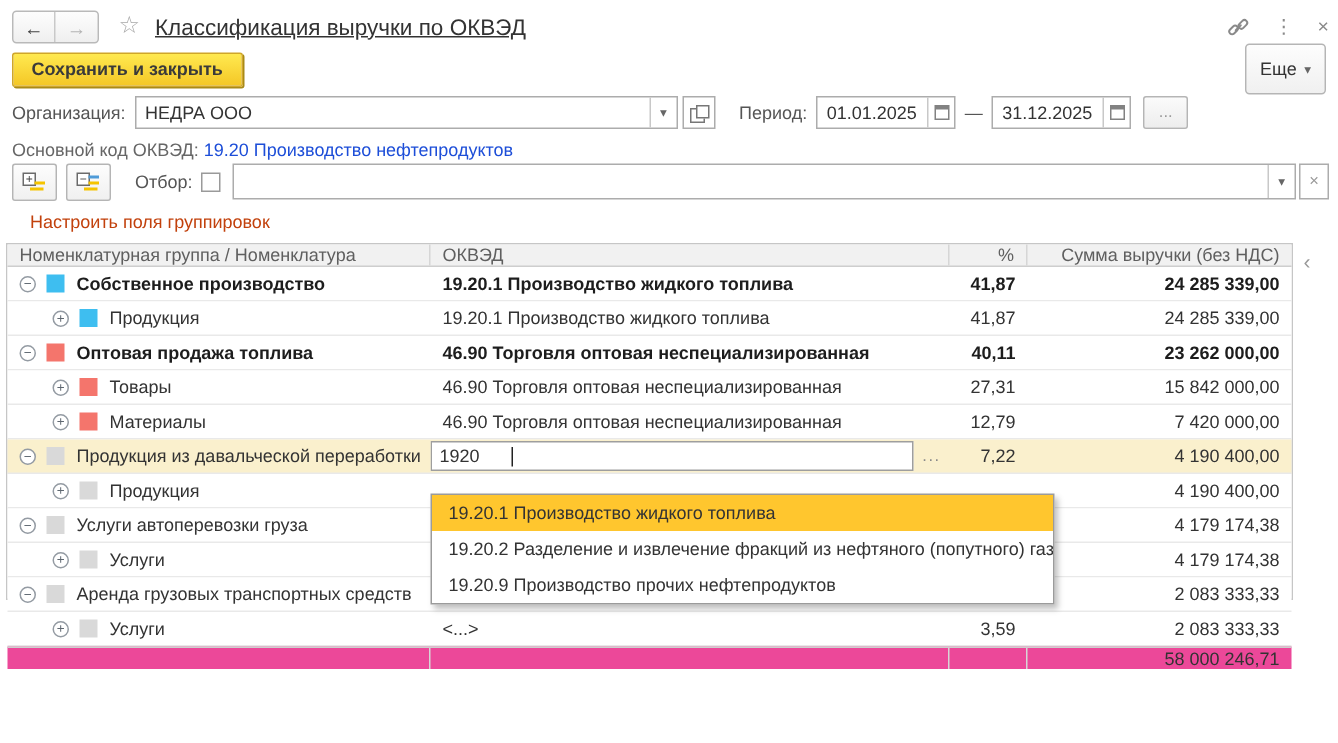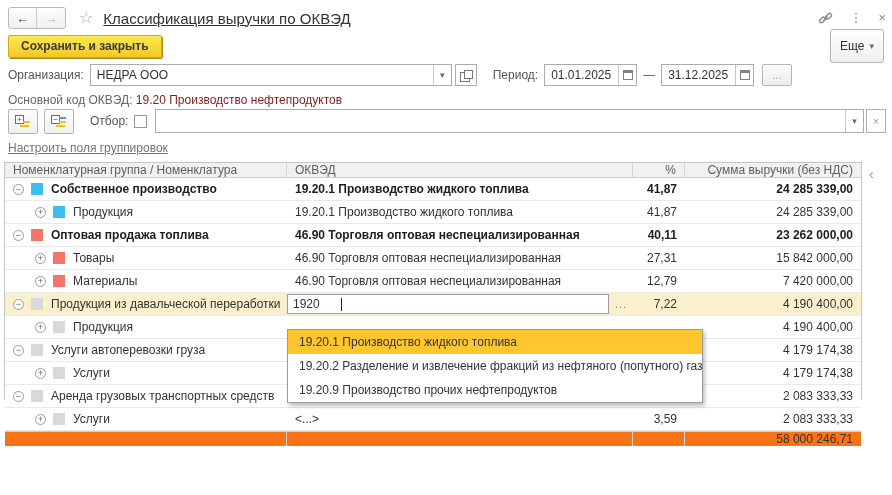--- a/index.html
+++ b/index.html
@@ -41,42 +41,42 @@
   .date-inp { width:93px; }
   .calbtn { width:18px; align-self:stretch; border-left:1px solid #c8c8c8; display:flex; align-items:center; justify-content:center; cursor:pointer; }
   .calicon { width:10px; height:10px; border:1px solid #828282; border-top:3px solid #828282; background:#fff; }
   .dash { margin:0 6px; color:#555; }
   .btn-dots { width:30px; height:22px; margin-left:8px; border:1px solid #b5b5b5; border-radius:2px;
               background:linear-gradient(#fbfbfb,#ededed); color:#9a9a9a; font-size:11px; display:flex; align-items:center; justify-content:center; cursor:pointer; }
 
   
   .inforow { position:absolute; top:93px; left:8px; }
   .inforow .l { color:#666; }
-  .inforow .v { color:#7f1d1d;margin-top:39px; }
+  .inforow .v { color:#1d4ed8;margin-top:39px; }
 
   
   .filterrow { position:absolute; top:108px; left:8px; right:6px; height:26px; display:flex; align-items:center; }
   .iconbtn { width:30px; height:25px; border:1px solid #b5b5b5; border-radius:2px; background:linear-gradient(#fdfdfd,#f0f0f0);
              display:flex; align-items:center; justify-content:center; cursor:pointer; margin-right:6px; }
   .treeico { position:relative; width:16px; height:15px; }
   .treeico .box { position:absolute; left:0; top:1px; width:9px; height:9px; border:1px solid #6b6b6b; background:#fff;
                   font-size:8px; line-height:7px; text-align:center; color:#444; }
   .treeico .l1,.treeico .l2,.treeico .l3 { position:absolute; height:2px; background:#f5c400; }
   .treeico .l1 { left:5px; top:11px; width:9px; }
   .treeico .l2 { left:8px; top:7px; width:7px; background:#f5c400; }
   .treeico .l3 { left:8px; top:3px; width:7px; background:#4f9bd8; display:none; }
   .treeico.collapse .l3 { display:block; }
   .filterlbl { margin-left:10px; }
   .chk { width:13px; height:13px; border:1px solid #9a9a9a; background:#fff; margin-right:8px; cursor:pointer; }
   .filter-inp { flex:1; height:24px; border:1px solid #acacac; background:#fff; display:flex; align-items:center; }
   .filter-inp .val { flex:1; }
   .clrbtn { width:20px; height:24px; margin-left:2px; border:1px solid #acacac; background:#fff; color:#9a9a9a;
             display:flex; align-items:center; justify-content:center; font-size:11px; cursor:pointer; }
 
-  .setup-link { position:absolute; top:141px; left:8px; color:#737373; text-decoration:underline; cursor:pointer; }
+  .setup-link { position:absolute; top:141px; left:20px; color:#c2410c; cursor:pointer; }
 
   
   .grid { position:absolute; top:162px; left:4px; width:858px; height:238px; border:1px solid #c6c6c6;
           display:flex; flex-direction:column; background:#fff; }
   .g-head { display:flex; height:23px; background:#f1f1f1; border-bottom:1px solid #cecece; color:#5f5f5f; }
   .g-head .cell { display:flex; align-items:center; padding:0 8px; border-right:1px solid #d6d6d6; overflow:hidden; white-space:nowrap; }
   .g-head .cell:last-child { border-right:none; }
   .c1 { width:282px; }
   .c2 { width:346px; }
   .c3 { width:52px; justify-content:flex-end; text-align:right; }
@@ -91,21 +91,21 @@
               font-size:9px; line-height:9px; display:flex; align-items:center; justify-content:center; background:#fff;
               cursor:pointer; font-weight:400; }
   .lvl1 .pad { width:22px; flex:none; }
   .csq { flex:none; width:12px; height:12px; margin:0 8px 0 7px; }
   .edit-cell { padding:1px 0 1px 0 !important; }
   .edit-input { flex:1; align-self:stretch; background:#fff; border:1px solid #9e9e9e; display:flex; align-items:center;
                 padding:0 5px; font-weight:400; color:#333;gap:20px; }
   .caret { width:1px; height:13px; background:#222; margin-left:1px; }
   .edit-more { width:24px; text-align:center; color:#8a8a8a; font-size:11px; cursor:pointer; letter-spacing:1px; }
   .g-fill { flex:1; background:#fff; }
-  .g-foot { display:flex; height:24px; background:#f97316; border-top:1px solid #cecece; color:#333; }
+  .g-foot { display:flex; height:24px; background:#ec4899; border-top:1px solid #cecece; color:#333; }
   .g-foot .cell { display:flex; align-items:center; padding:0 8px; border-right:1px solid #d6d6d6; }
   .g-foot .cell:last-child { border-right:none; }
   .g-foot .c3,.g-foot .c4 { justify-content:flex-end; }
 
   
   .dropdown { position:absolute; left:287px; top:329px; width:416px; background:#fff; border:1px solid #9b9b9b;
               box-shadow:2px 3px 4px rgba(0,0,0,.25); z-index:10; }
   .dd-item { height:24px; line-height:24px; padding:0 11px; white-space:nowrap; overflow:hidden; color:#333; cursor:pointer; }
   .dd-item.sel { background:#ffc62e; }
 

